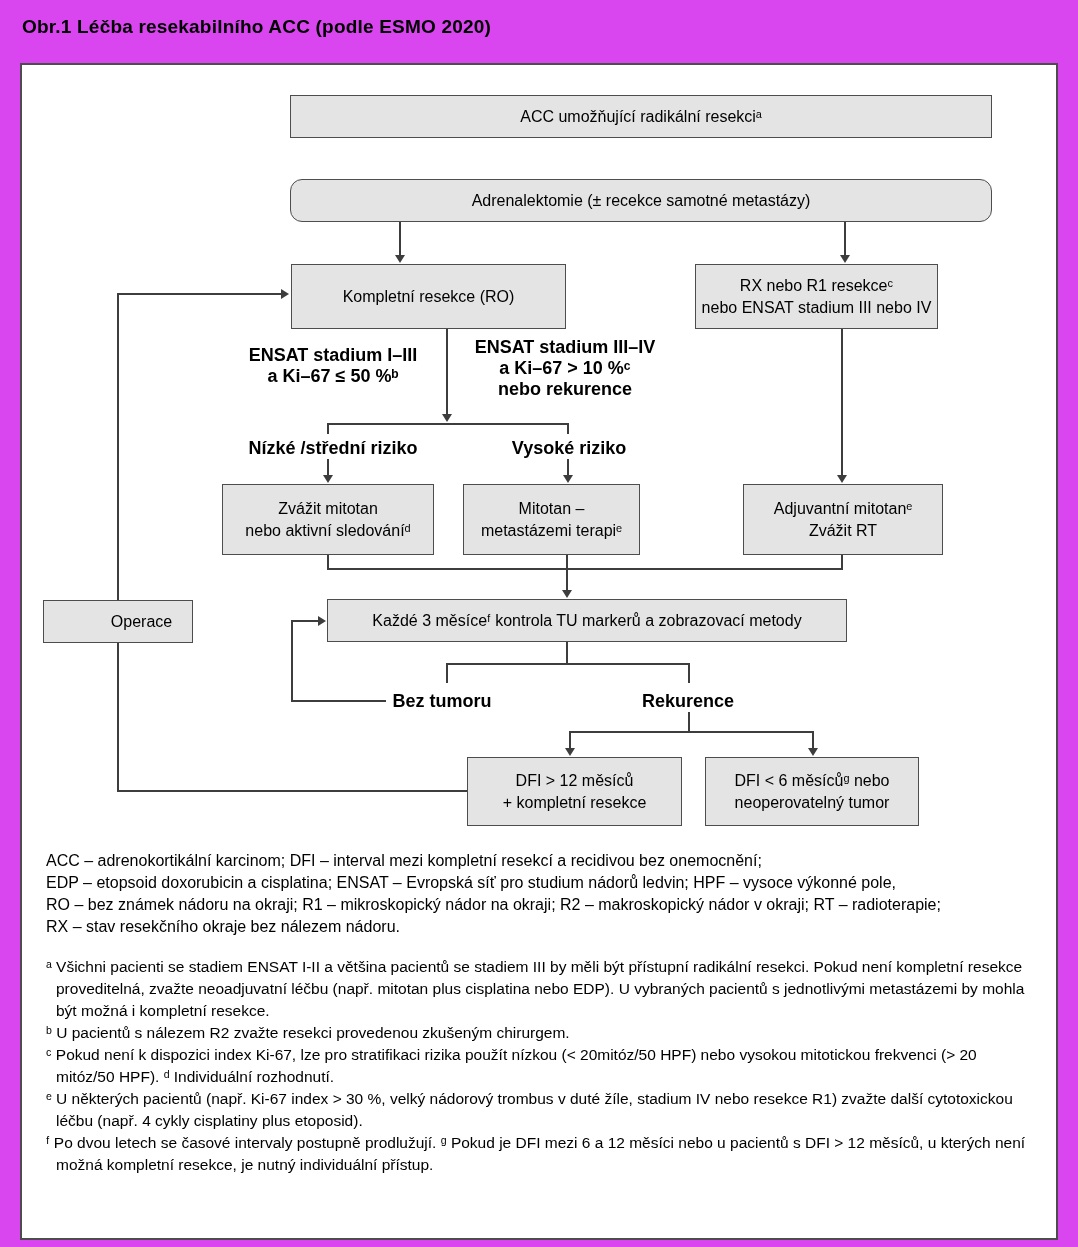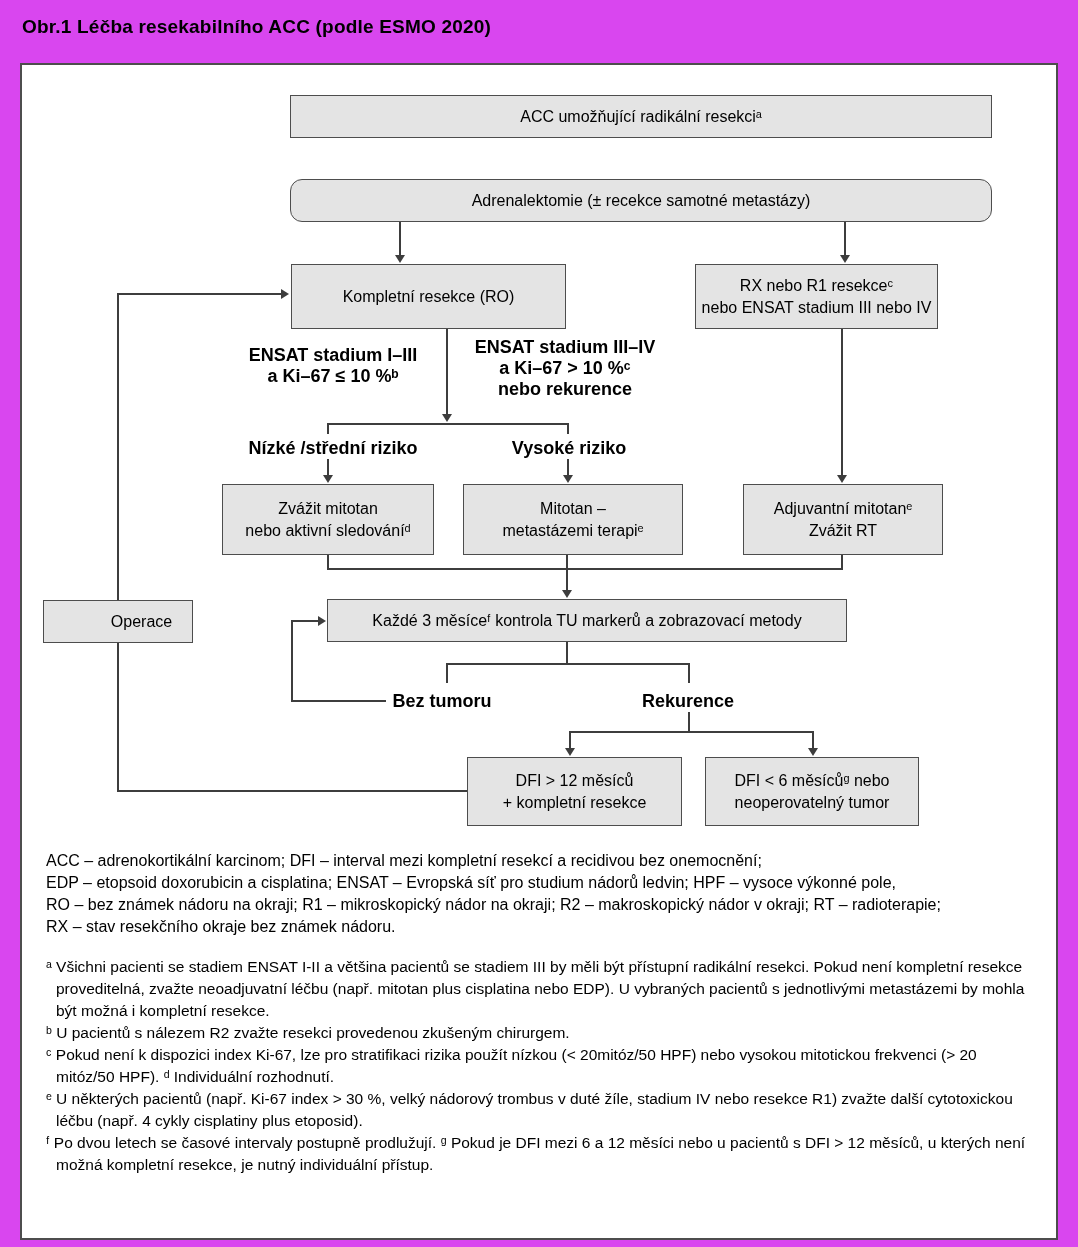--- a/index.html
+++ b/index.html
@@ -76,21 +76,21 @@
   <div class="box" style="left:695px;top:264px;width:243px;height:65px;">
     <span>RX nebo R1 resekceᶜ</span>
     <span>nebo ENSAT stadium III nebo IV</span>
   </div>
 
   <div class="box" style="left:222px;top:484px;width:212px;height:71px;">
     <span>Zvážit mitotan</span>
     <span>nebo aktivní sledováníᵈ</span>
   </div>
 
-  <div class="box" style="left:463px;top:484px;width:220px;height:71px;">
+  <div class="box" style="left:463px;top:484px;width:177px;height:71px;">
     <span>Mitotan –</span>
     <span>metastázemi terapiᵉ</span>
   </div>
 
   <div class="box" style="left:743px;top:484px;width:200px;height:71px;">
     <span>Adjuvantní mitotanᵉ</span>
     <span>Zvážit RT</span>
   </div>
 
   <div class="box" style="left:327px;top:599px;width:520px;height:43px;">
@@ -106,21 +106,21 @@
     <span>+ kompletní resekce</span>
   </div>
 
   <div class="box" style="left:705px;top:757px;width:214px;height:69px;">
     <span>DFI &lt; 6 měsícůᵍ nebo</span>
     <span>neoperovatelný tumor</span>
   </div>
 
   <div class="lbl" style="left:238px;top:345px;width:190px;">
     <span>ENSAT stadium I–III</span>
-    <span>a Ki–67 ≤ 10 %ᵇ</span>
+    <span>a Ki–67 ≤ 50 %ᵇ</span>
   </div>
 
   <div class="lbl" style="left:470px;top:337px;width:190px;">
     <span>ENSAT stadium III–IV</span>
     <span>a Ki–67 &gt; 10 %ᶜ</span>
     <span>nebo rekurence</span>
   </div>
 
   <div class="lbl" style="left:238px;top:438px;width:190px;">Nízké /střední riziko</div>
 
@@ -175,21 +175,21 @@
 
   <div class="hline" style="left:117px;top:790px;width:351px;"></div>
   <div class="vline" style="left:117px;top:293px;height:499px;"></div>
   <div class="hline" style="left:117px;top:293px;width:164px;"></div>
   <div class="arr right" style="left:281px;top:289px;"></div>
 
   <div class="legend">
     <p>ACC –  adrenokortikální karcinom; DFI –  interval mezi kompletní resekcí a recidivou bez onemocnění;</p>
     <p>EDP –  etopsoid doxorubicin a cisplatina; ENSAT –  Evropská síť pro studium nádorů ledvin; HPF –  vysoce výkonné pole,</p>
     <p>RO –  bez známek nádoru na okraji; R1 –  mikroskopický nádor na okraji; R2 –  makroskopický nádor v okraji; RT –  radioterapie;</p>
-    <p>RX –  stav resekčního okraje bez známek nádoru.</p>
+    <p>RX –  stav resekčního okraje bez nálezem nádoru.</p>
   </div>
 
   <div class="footnotes">
     <p>ᵃ Všichni pacienti se stadiem ENSAT I-II a většina pacientů se stadiem III by měli být přístupní radikální resekci. Pokud není kompletní resekce proveditelná, zvažte neoadjuvatní léčbu (např. mitotan plus cisplatina nebo EDP). U vybraných pacientů s jednotlivými metastázemi by mohla být možná i kompletní resekce.</p>
     <p>ᵇ U pacientů s nálezem R2 zvažte resekci provedenou zkušeným chirurgem.</p>
     <p>ᶜ Pokud není k dispozici index Ki-67, lze pro stratifikaci rizika použít nízkou (&lt; 20mitóz/50 HPF) nebo vysokou mitotickou frekvenci (&gt; 20 mitóz/50 HPF). ᵈ Individuální rozhodnutí.</p>
     <p>ᵉ U některých pacientů (např. Ki-67 index &gt; 30 %, velký nádorový trombus v duté žíle, stadium IV nebo resekce R1) zvažte další cytotoxickou léčbu (např. 4 cykly cisplatiny plus etoposid).</p>
     <p>ᶠ Po dvou letech se časové intervaly postupně prodlužují. ᵍ Pokud je DFI mezi 6 a 12 měsíci nebo u pacientů s DFI &gt; 12 měsíců, u kterých není možná kompletní resekce, je nutný individuální přístup.</p>
   </div>
 

